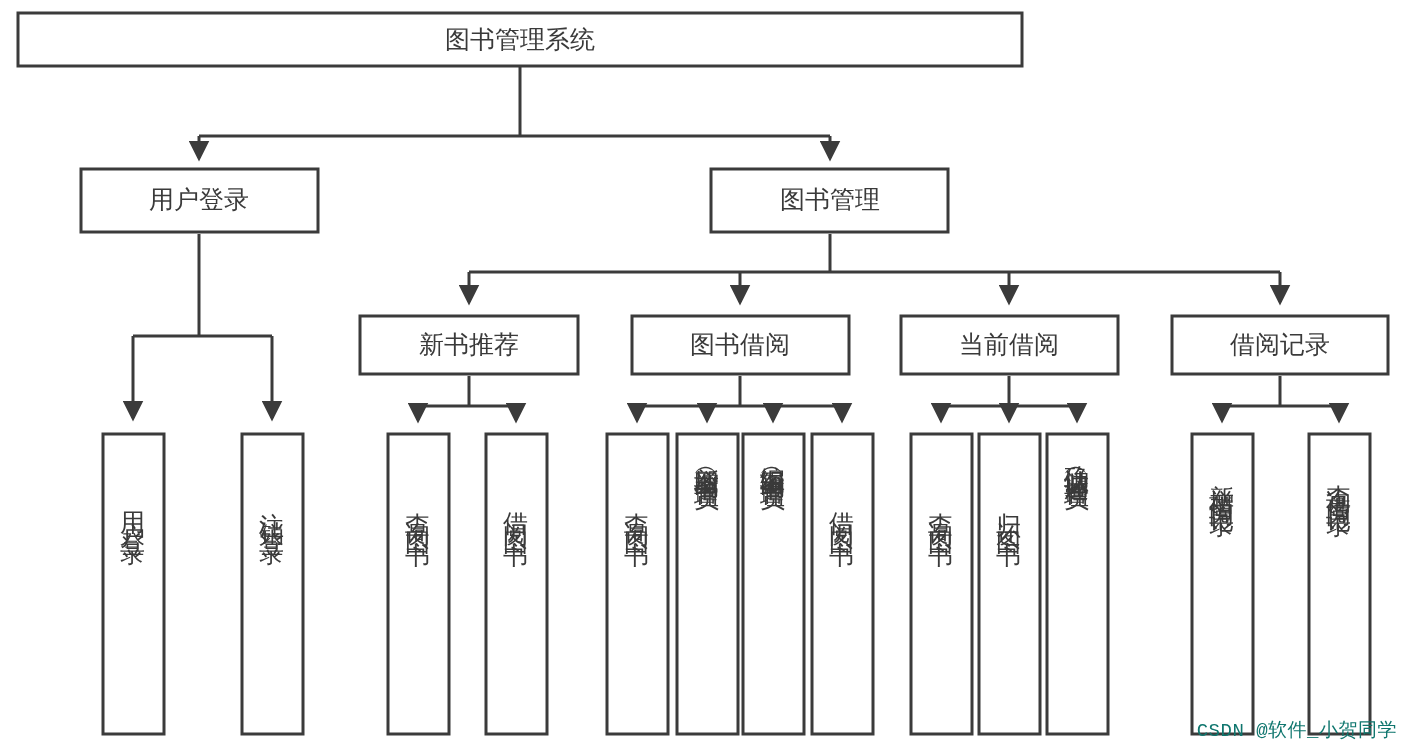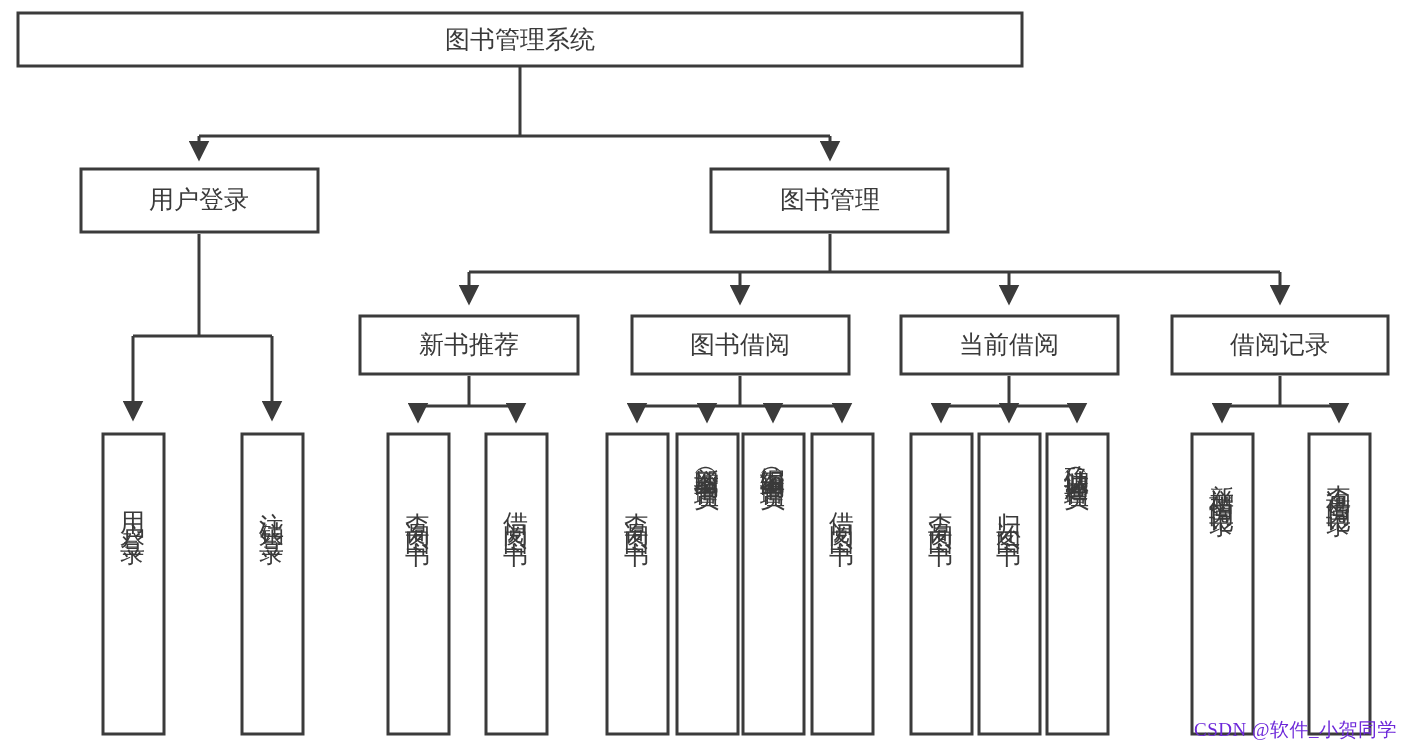--- a/index.html
+++ b/index.html
@@ -45,23 +45,23 @@
     fill: none;
   }
   .arrow-head {
     fill: #3b3b3b;
     stroke: none;
   }
   .watermark {
     position: absolute;
     right: 8px;
     bottom: 4px;
-    font-family: Liberation Serif, serif;
+    font-family: Liberation Mono, monospace;
     font-size: 19px;
-    color: #6d28d9;
+    color: #0f766e;
     white-space: nowrap;
     letter-spacing: 0.5px;
     text-align: right;
   }
 </style>
 </head>
 <body>
 
 <svg id="diagram" viewBox="0 0 1405 747">
   <defs>

